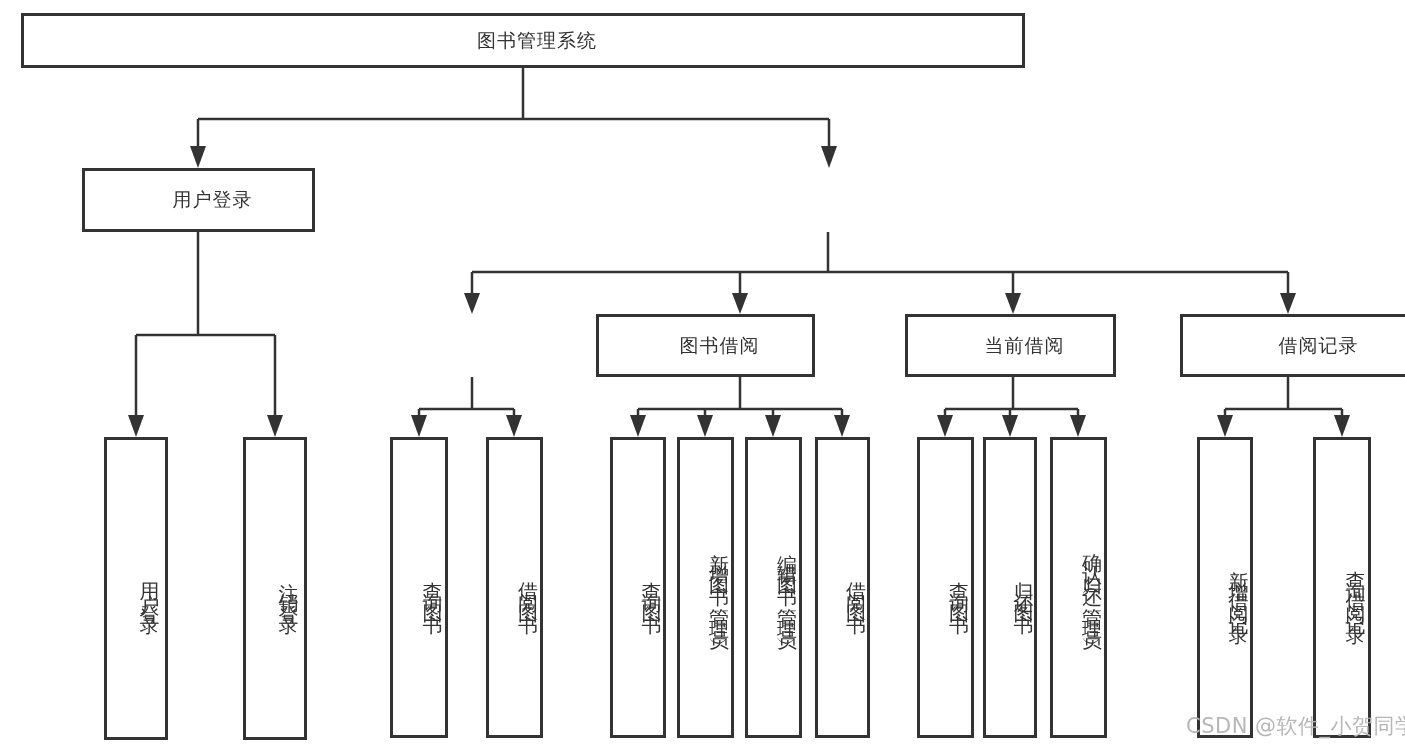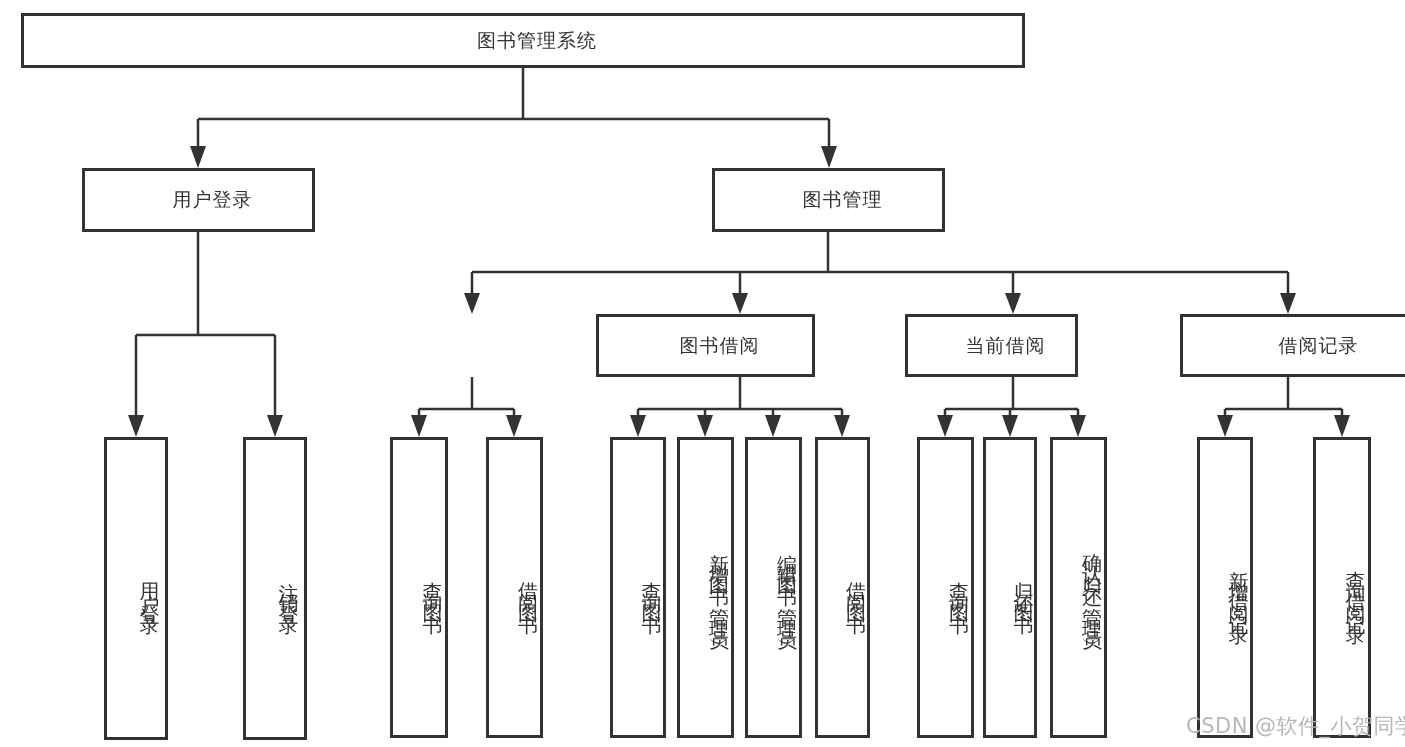--- a/index.html
+++ b/index.html
@@ -129,28 +129,25 @@
     </g>
   </svg>
 
   <div class="node h" style="left:21px; top:13px; width:1004px; height:55px">
     <span>图书管理系统</span>
   </div>
 
   <div class="node h" style="left:82px; top:168px; width:233px; height:64px">
     <span>用户登录</span>
   </div>
-  <div class="node h" style="left:712px; top:168px; width:233px; height:64px">
-    <span>图书管理</span>
-  </div>
 
   <div class="node h" style="left:596px; top:314px; width:219px; height:63px">
     <span>图书借阅</span>
   </div>
-  <div class="node h" style="left:905px; top:314px; width:173px; height:63px">
+  <div class="node h" style="left:905px; top:314px; width:211px; height:63px">
     <span>当前借阅</span>
   </div>
   <div class="node h" style="left:1180px; top:314px; width:249px; height:63px">
     <span>借阅记录</span>
   </div>
 
   <div class="node v" style="left:104px; top:437px; width:64px; height:303px">
     <span>用户登录</span>
   </div>
   <div class="node v" style="left:243px; top:437px; width:64px; height:303px">

